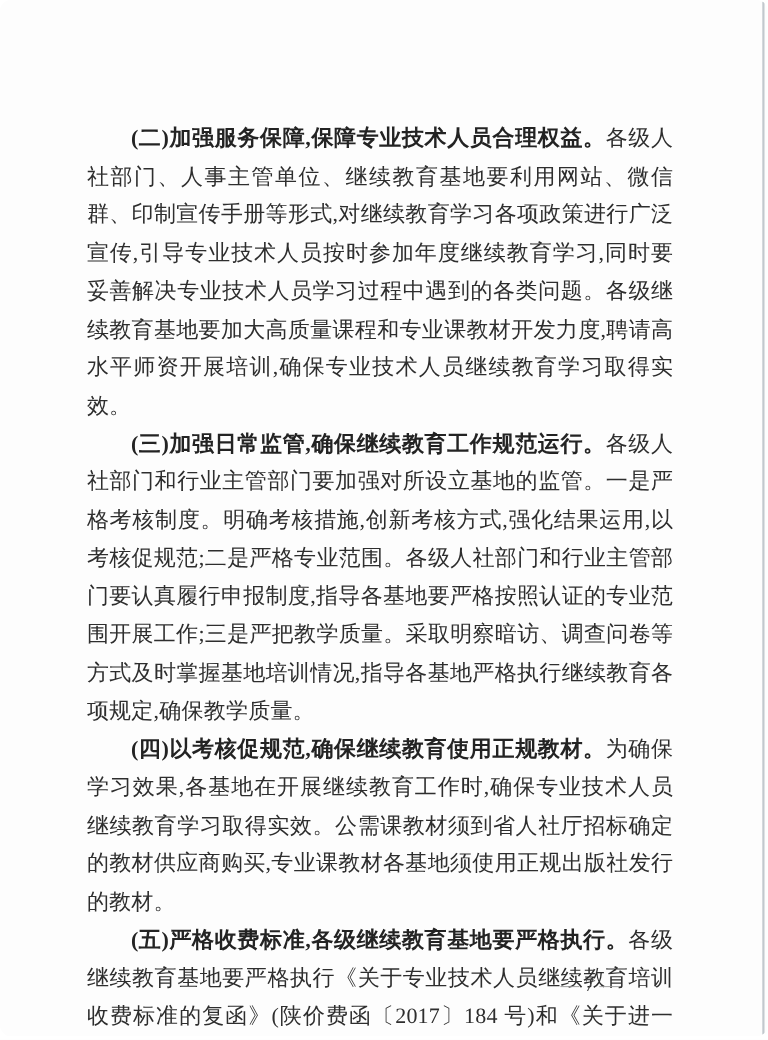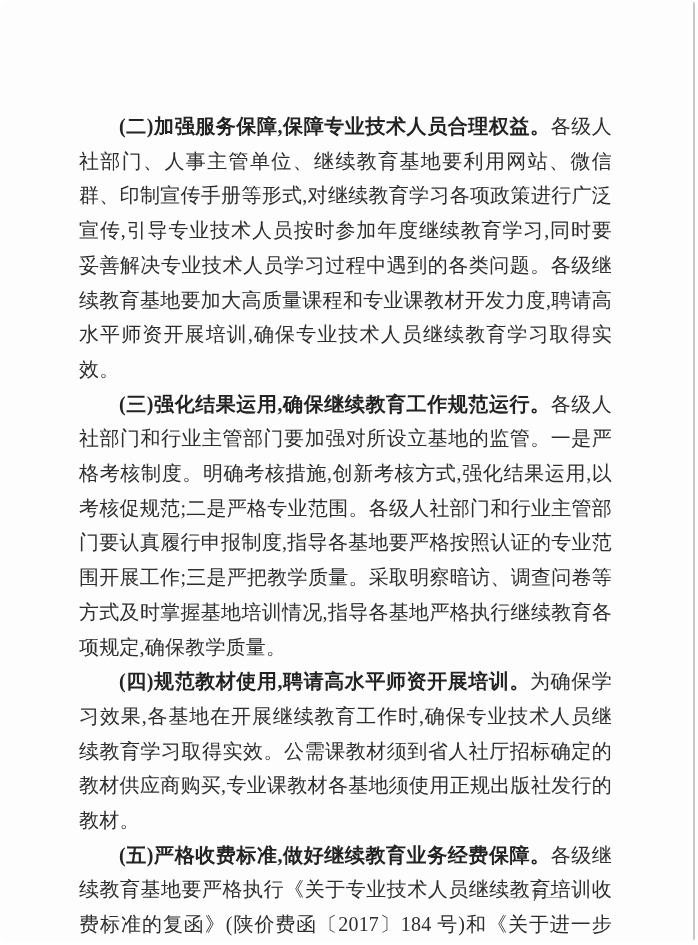--- a/index.html
+++ b/index.html
@@ -62,25 +62,25 @@
 </style>
 </head>
 <body>
 
 <div class="page">
 
   <div class="text-block">
 
     <p class="para"><span class="para-heading">(二)加强服务保障,保障专业技术人员合理权益。</span><span class="para-body">各级人社部门、人事主管单位、继续教育基地要利用网站、微信群、印制宣传手册等形式,对继续教育学习各项政策进行广泛宣传,引导专业技术人员按时参加年度继续教育学习,同时要妥善解决专业技术人员学习过程中遇到的各类问题。各级继续教育基地要加大高质量课程和专业课教材开发力度,聘请高水平师资开展培训,确保专业技术人员继续教育学习取得实效。</span></p>
 
-    <p class="para"><span class="para-heading">(三)强化结果运用,确保继续教育工作规范运行。</span><span class="para-body">各级人社部门和行业主管部门要加强对所设立基地的监管。一是严格考核制度。明确考核措施,创新考核方式,强化结果运用,以考核促规范;二是严格专业范围。各级人社部门和行业主管部门要认真履行申报制度,指导各基地要严格按照认证的专业范围开展工作;三是严把教学质量。采取明察暗访、调查问卷等方式及时掌握基地培训情况,指导各基地严格执行继续教育各项规定,确保教学质量。</span></p>
+    <p class="para"><span class="para-heading">(三)加强日常监管,确保继续教育工作规范运行。</span><span class="para-body">各级人社部门和行业主管部门要加强对所设立基地的监管。一是严格考核制度。明确考核措施,创新考核方式,强化结果运用,以考核促规范;二是严格专业范围。各级人社部门和行业主管部门要认真履行申报制度,指导各基地要严格按照认证的专业范围开展工作;三是严把教学质量。采取明察暗访、调查问卷等方式及时掌握基地培训情况,指导各基地严格执行继续教育各项规定,确保教学质量。</span></p>
 
-    <p class="para"><span class="para-heading">(四)规范教材使用,聘请高水平师资开展培训。</span><span class="para-body">为确保学习效果,各基地在开展继续教育工作时,确保专业技术人员继续教育学习取得实效。公需课教材须到省人社厅招标确定的教材供应商购买,专业课教材各基地须使用正规出版社发行的教材。</span></p>
+    <p class="para"><span class="para-heading">(四)以考核促规范,确保继续教育使用正规教材。</span><span class="para-body">为确保学习效果,各基地在开展继续教育工作时,确保专业技术人员继续教育学习取得实效。公需课教材须到省人社厅招标确定的教材供应商购买,专业课教材各基地须使用正规出版社发行的教材。</span></p>
 
-    <p class="para"><span class="para-heading">(五)严格收费标准,做好继续教育业务经费保障。</span><span class="para-body">各级继续教育基地要严格执行《关于专业技术人员继续教育培训收费标准的复函》(陕价费函〔2017〕184 号)和《关于进一步加大贫困</span></p>
+    <p class="para"><span class="para-heading">(五)严格收费标准,各级继续教育基地要严格执行。</span><span class="para-body">各级继续教育基地要严格执行《关于专业技术人员继续教育培训收费标准的复函》(陕价费函〔2017〕184 号)和《关于进一步加大贫困</span></p>
 
   </div>
 
   <div class="page-number"><span class="dash">—</span><span class="num">7</span><span class="dash">—</span></div>
 
   <div class="edge-line"></div>
 
 </div>
 
 </body></html>

